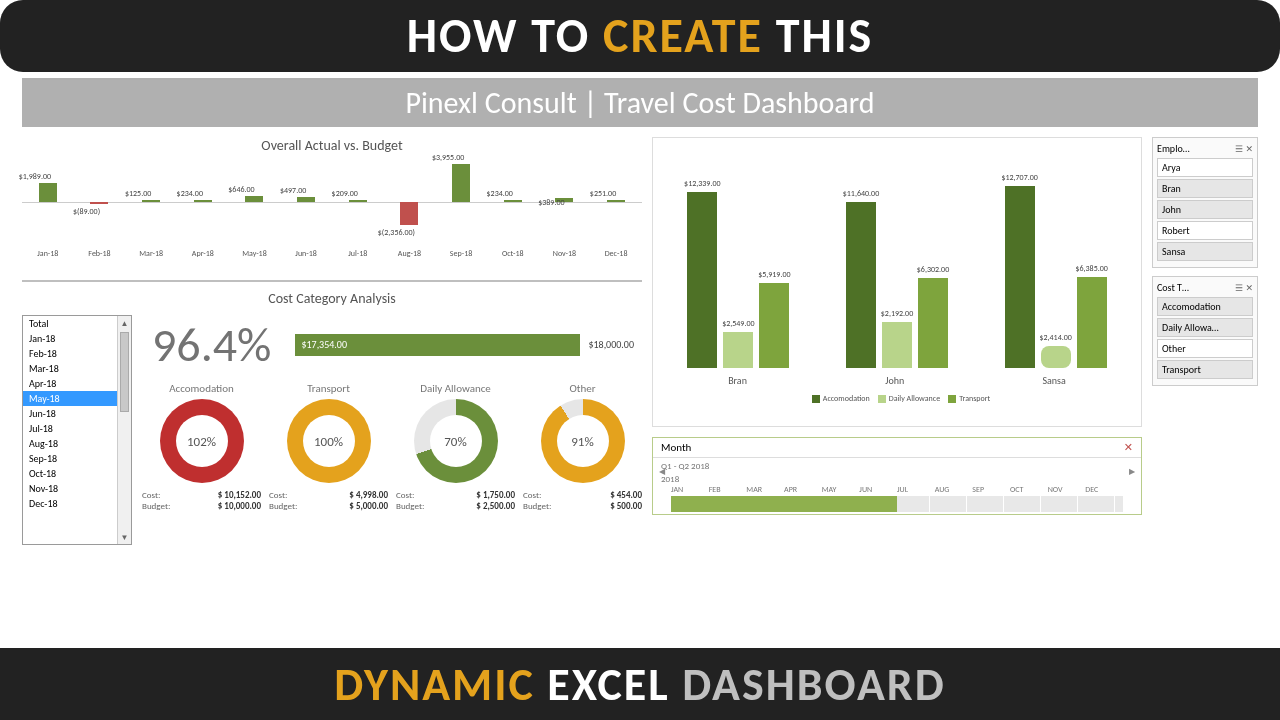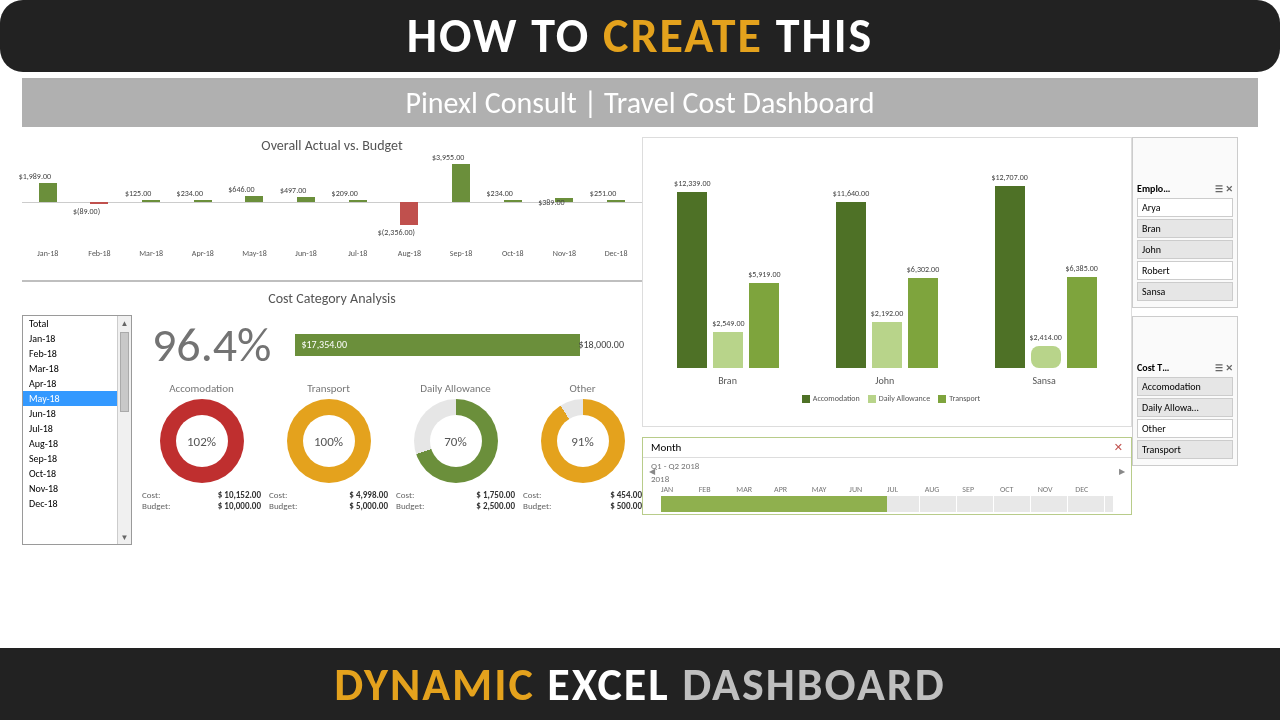--- a/index.html
+++ b/index.html
@@ -7,21 +7,21 @@
   .banner { background: #222; text-align: center; }
   .banner.top { height: 72px; line-height: 72px; font-size: 48px; font-weight: 900; letter-spacing: 2px; border-radius: 23px; }
   .banner.bot { height: 72px; line-height: 72px; font-size: 46px; font-weight: 900; letter-spacing: 2px; }
   .white { color: #fff; }
   .gold  { color: #e4a21d; }
   .gray  { color: #bfbfbf; }
 
   .dash { height: 576px; padding: 6px 22px 0 22px; }
   .dbtitle { background: #b0b0b0; color: #fff; text-align: center; font-size: 30px; padding: 6px 0; margin: 0 0 10px 0; font-weight: 400; }
 
-  .row { display: flex; }
+  .row { display: flex; gap: 10px; }
   .leftcol { flex: 0 0 620px; display: flex; flex-direction: column; }
   .midcol  { flex: 0 0 490px; }
   .rightcol{ flex: 0 0 106px; display: flex; flex-direction: column; gap: 8px; }
 
   .panel-title { text-align: center; font-size: 14px; color: #555; margin-bottom: 8px; }
 
   
   .avb { height: 110px; position: relative; }
   .avb-row { display: flex; align-items: flex-end; justify-content: space-around; height: 80px; position: relative; }
   .avb-baseline { position: absolute; left: 0; right: 0; top: 40px; height: 0; border-top: 1px solid #ccc; }
@@ -40,21 +40,21 @@
   .listbox .sb { position: absolute; right: 0; top: 0; bottom: 0; width: 14px; background: #f0f0f0; border-left: 1px solid #ccc; }
   .listbox .sb .th { position: absolute; left: 2px; right: 2px; top: 16px; height: 80px; background: #c8c8c8; border: 1px solid #aaa; }
   .listbox .sb .ar { position: absolute; left: 0; right: 0; height: 14px; text-align: center; font-size: 8px; color: #666; line-height: 14px; }
 
   .cca-right { flex: 1; display: flex; flex-direction: column; gap: 8px; }
   .cca-top { display: flex; gap: 14px; align-items: center; }
   .bigpct { font-size: 48px; color: #737373; font-weight: 400; padding: 0 10px; }
   .hbar-wrap { flex: 1; border: none; position: relative; height: 38px; display: flex; align-items: center; }
   .hbar-track { position: absolute; left: 0; width: 82%; height: 22px; background: #6b8f3b; }
   .hbar-lbl { position: absolute; left: 6px; font-size: 10px; color: #fff; line-height: 22px; }
-  .hbar-max { position: absolute; right: 18px; font-size: 10px; color: #444; }
+  .hbar-max { position: absolute; right: 8px; font-size: 10px; color: #444; }
 
   .donut-row { display: flex; gap: 8px; }
   .donut-card { flex: 1; }
   .donut-card .dt { font-size: 11px; color: #777; text-align: center; margin-bottom: 4px; }
   .donut { width: 84px; height: 84px; margin: 0 auto 6px auto; border-radius: 50%; position: relative; }
   .donut .hole { position: absolute; inset: 16px; background: #fff; border-radius: 50%; display: flex; align-items: center; justify-content: center; font-size: 13px; color: #555; }
   .donut-stats { font-size: 9px; color: #666; display: grid; grid-template-columns: 40px 1fr; }
   .donut-stats div:nth-child(even){ font-weight: bold; color: #333; text-align: right; }
 
   
@@ -74,21 +74,21 @@
   .timeline .year { font-size: 9px; color: #777; padding: 0 8px; }
   .timeline .months { display: grid; grid-template-columns: repeat(12,1fr); font-size: 8px; color: #777; padding: 0 18px; }
   .timeline .track { height: 16px; margin: 2px 18px 2px 18px; background: repeating-linear-gradient(90deg,#e8e8e8 0,#e8e8e8 36px,#fff 36px,#fff 37px); position: relative; }
   .timeline .sel { position: absolute; top: 0; bottom: 0; background: #8fb04e; }
   .timeline .nav { position: absolute; top: 28px; bottom: 4px; width: 14px; text-align: center; font-size: 8px; color: #888;}
   .timeline .nav.l { left: 2px; } .timeline .nav.r { right: 2px; }
   .timeline .clr { color: #c0504d; font-size: 11px; }
 
   
   .slicer { border: 1px solid #ccc; background: #fafafa; padding: 4px; }
-  .slicer .shdr { display: flex; justify-content: space-between; align-items: center; font-size: 10px; font-weight: bold; margin-bottom: 3px; margin-top: 40px; }
+  .slicer .shdr { display: flex; justify-content: space-between; align-items: center; font-size: 10px; font-weight: normal; margin-bottom: 3px; }
   .slicer .ico { font-size: 9px; color: #666; }
   .slicer .sitem { font-size: 10px; padding: 2px 4px; margin-bottom: 2px; border: 1px solid #ccc; background: #fff; }
   .slicer .sitem.on { background: #e6e6e6; }
 </style>
 </head>
 <body>
 
 <div class="banner top">
   <span class="white">HOW </span><span class="white">TO </span><span class="gold">CREATE </span><span class="white">THIS</span>
 </div>

